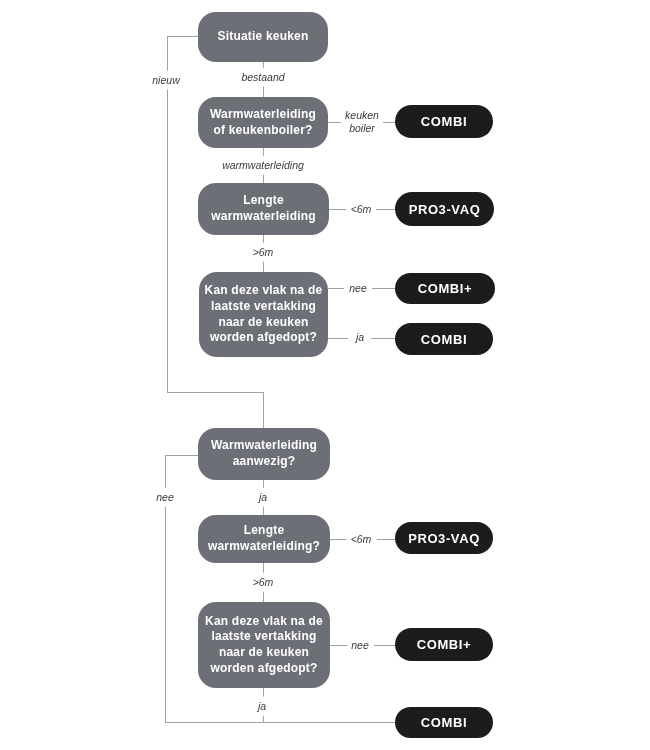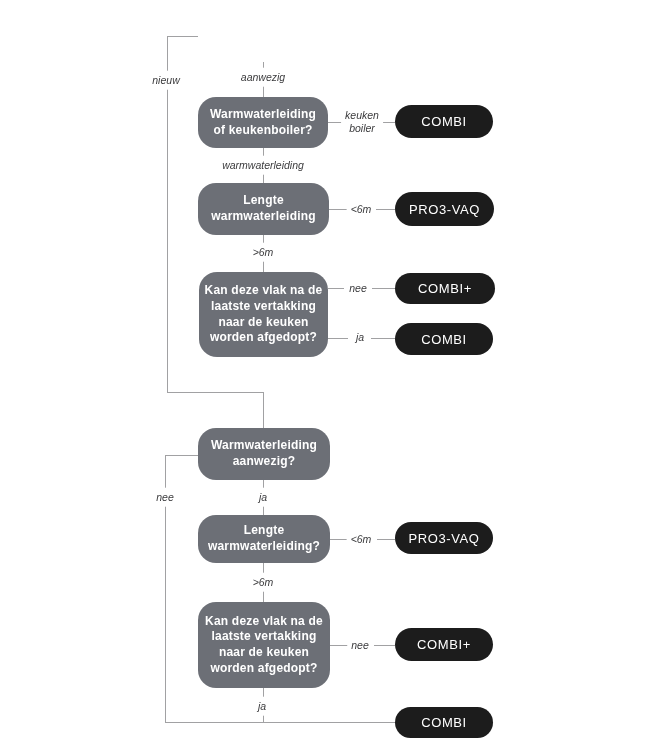--- a/index.html
+++ b/index.html
@@ -34,21 +34,21 @@
     justify-content: center;
     white-space: pre-line;
     letter-spacing: 0.2px;
   }
   .pill {
     position: absolute;
     background: var(--pill-black);
     border-radius: 17px;
     color: var(--box-text);
     font-size: 13px;
-    font-weight: normal;
+    font-weight: bold;
     letter-spacing: 0.6px;
     text-align: center;
     display: flex;
     align-items: center;
     justify-content: center;
     white-space: nowrap;
   }
   .hl, .vl { position: absolute; background: var(--line); }
   .hl { height: 1px; }
   .vl { width: 1px; }
@@ -92,36 +92,37 @@
   <div class="vl" style="left:263px;top:480px;height:35px"></div>
   <div class="hl" style="left:330px;top:539px;width:18px"></div>
   <div class="hl" style="left:377px;top:539px;width:18px"></div>
   <div class="vl" style="left:263px;top:563px;height:39px"></div>
   <div class="hl" style="left:330px;top:645px;width:18px"></div>
   <div class="hl" style="left:374px;top:645px;width:21px"></div>
   <div class="vl" style="left:263px;top:688px;height:34px"></div>
   <div class="hl" style="left:165px;top:722px;width:230px"></div>
 
   <div class="lbl" style="left:166px;top:80px">nieuw</div>
-  <div class="lbl" style="left:263px;top:77px">aanwezig</div>
+  <div class="lbl" style="left:263px;top:77px">bestaand</div>
   <div class="lbl" style="left:362px;top:122px">keuken
 boiler</div>
   <div class="lbl" style="left:263px;top:165px">warmwaterleiding</div>
   <div class="lbl" style="left:361px;top:209px">&lt;6m</div>
   <div class="lbl" style="left:263px;top:252px">&gt;6m</div>
   <div class="lbl" style="left:358px;top:288px">nee</div>
   <div class="lbl" style="left:360px;top:337px">ja</div>
 
   <div class="lbl" style="left:165px;top:497px">nee</div>
   <div class="lbl" style="left:263px;top:497px">ja</div>
   <div class="lbl" style="left:361px;top:539px">&lt;6m</div>
   <div class="lbl" style="left:263px;top:582px">&gt;6m</div>
   <div class="lbl" style="left:360px;top:645px">nee</div>
   <div class="lbl" style="left:262px;top:706px">ja</div>
 
+  <div class="node" style="left:198px;top:12px;width:130px;height:50px">Situatie keuken</div>
   <div class="node" style="left:198px;top:97px;width:130px;height:51px">Warmwaterleiding
 of keukenboiler?</div>
   <div class="node" style="left:198px;top:183px;width:131px;height:52px">Lengte
 warmwaterleiding</div>
   <div class="node" style="left:199px;top:272px;width:129px;height:85px">Kan deze vlak na de
 laatste vertakking
 naar de keuken
 worden afgedopt?</div>
 
   <div class="node" style="left:198px;top:428px;width:132px;height:52px">Warmwaterleiding

